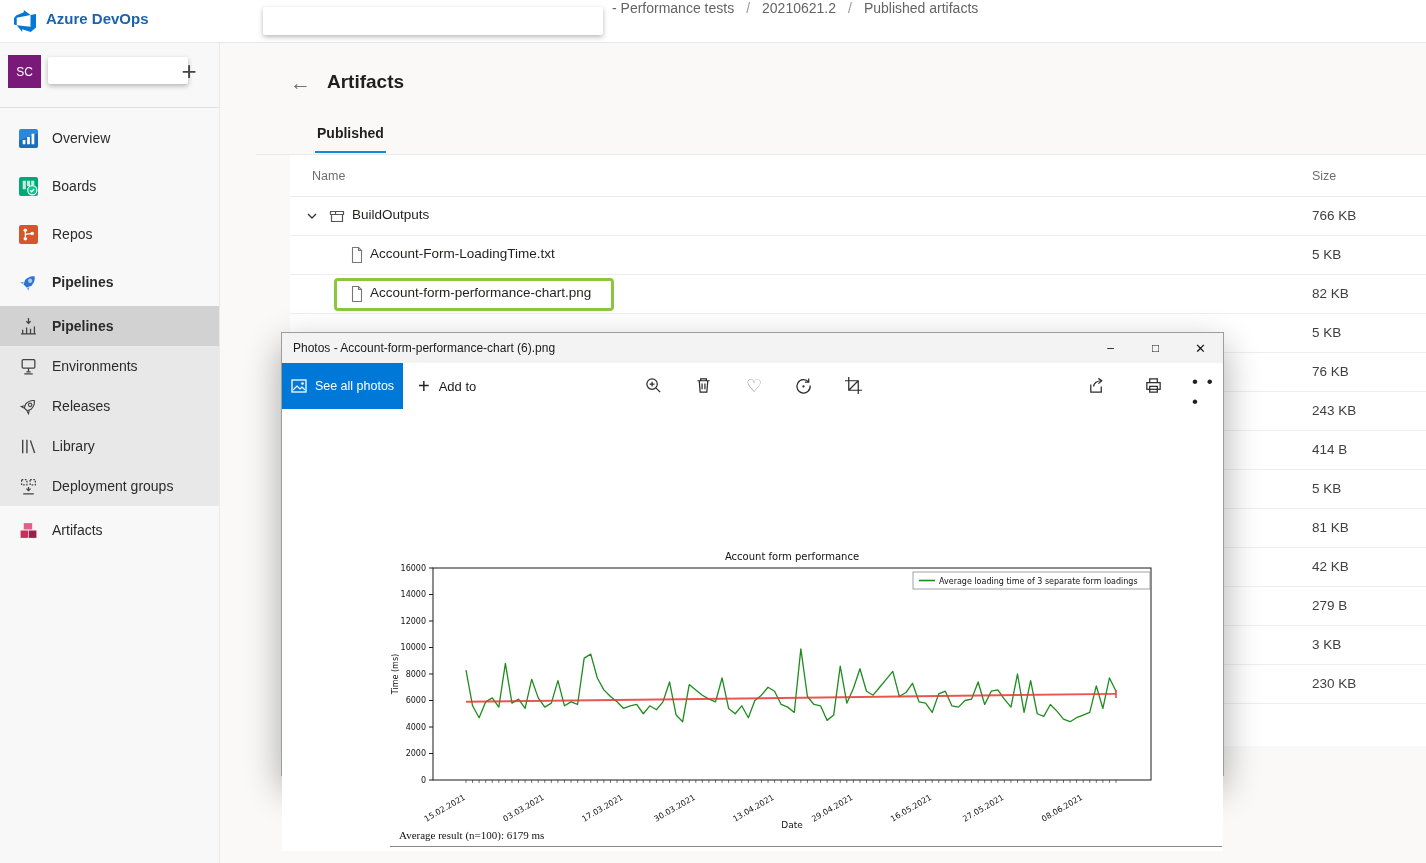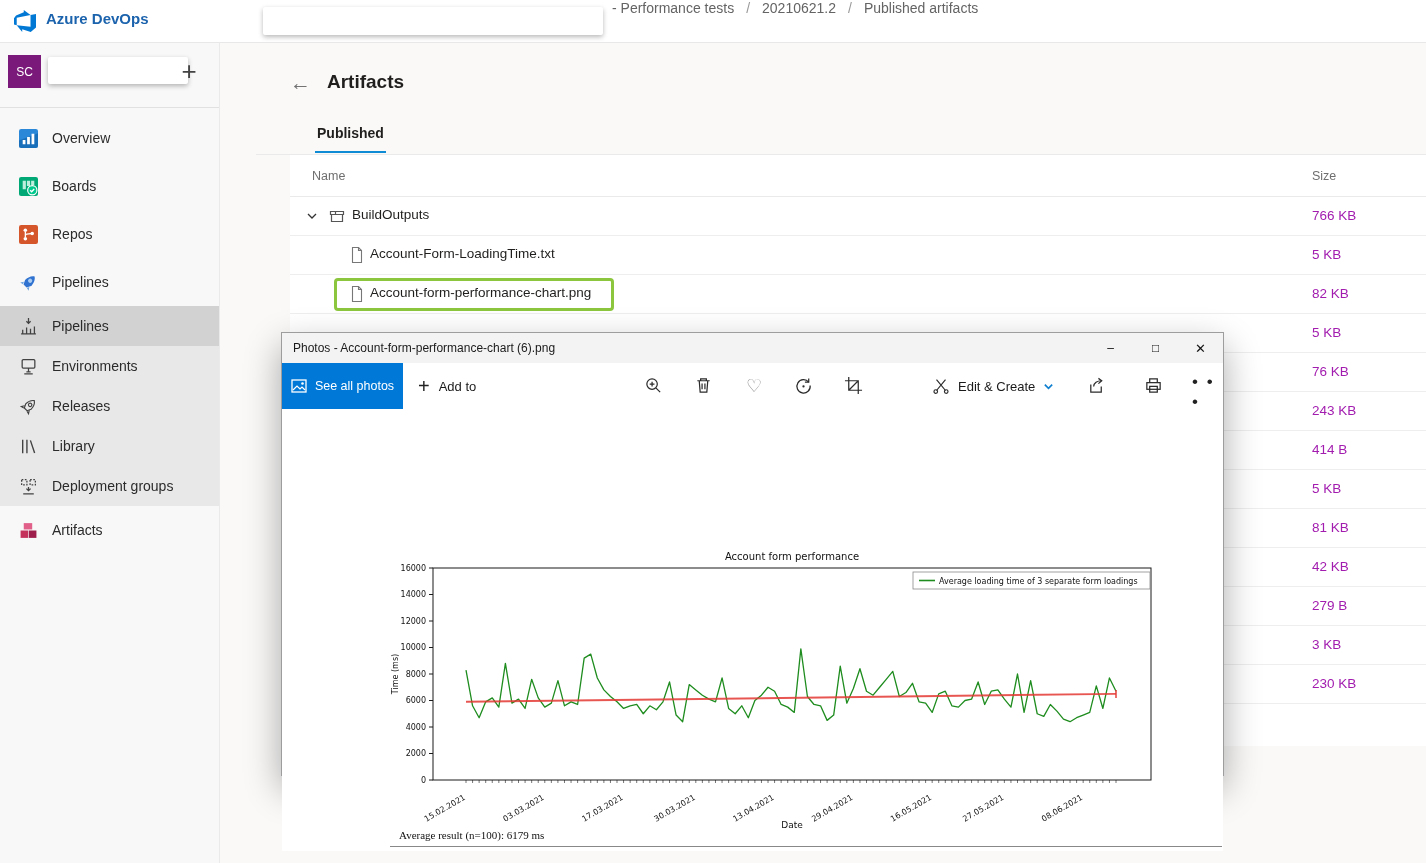--- a/index.html
+++ b/index.html
@@ -18,41 +18,41 @@
   
   .sidebar { position:absolute; left:0; top:43px; width:220px; height:820px; background:#f8f8f8; border-right:1px solid #eaeaea; }
   .account-row { position:relative; height:65px; border-bottom:1px solid #e1e1e1; }
   .avatar { position:absolute; left:8px; top:12px; width:33px; height:33px; background:#7a197a; color:#fff; font-size:12px; display:flex; align-items:center; justify-content:center; }
   .redact-side { position:absolute; left:48px; top:14px; width:140px; height:27px; background:#fff; border-radius:2px; box-shadow:0 2px 5px rgba(0,0,0,.28); }
   .plus-btn { position:absolute; right:14px; top:12px; width:32px; height:32px; font-size:26px; font-weight:200; color:#444; display:flex; align-items:center; justify-content:center; cursor:pointer; }
   .nav { padding-top:6px; }
   .nav-item { display:flex; align-items:center; height:48px; padding-left:18px; gap:14px; font-size:14px; color:#2b2b2b; cursor:pointer; }
   .nav-item.sub { height:40px; background:#e8e8e8; }
   .nav-item.sub.selected { background:#d2d2d2; }
-  .nav-item.bold .nav-label, .nav-item.selected .nav-label { font-weight:normal; }
+  .nav-item.bold .nav-label, .nav-item.selected .nav-label { font-weight:bold; }
   .nav-item .ic { width:20px; height:20px; display:flex; align-items:center; justify-content:center; flex:0 0 20px; }
   .nav-item .ic svg { width:19px; height:19px; }
 
   
   .main { position:absolute; left:256px; top:43px; width:1170px; height:820px; background:#faf9f8; }
   .page-head { position:absolute; left:34px; top:28px; display:flex; align-items:center; gap:16px; }
   .back-arrow { font-size:21px; color:#737373; cursor:pointer; line-height:1; }
   .page-title { font-size:19px; font-weight:bold; color:#201f1e; }
   .tabbar { position:absolute; left:0; top:70px; width:1170px; height:42px; border-bottom:1px solid #eaeaea; }
   .tab { position:absolute; left:31px; top:6px; padding:6px 2px 10px 2px; font-size:14px; font-weight:bold; color:#201f1e; border-bottom:2px solid #0f8bd6; cursor:pointer;margin-left:28px; }
 
   .table { position:absolute; left:34px; top:112px; width:1136px; background:#ffffff; }
   .t-head { position:relative; height:42px; border-bottom:1px solid #eaeaea; background:#fff; }
   .t-head .col-name { position:absolute; left:22px; top:14px; font-size:12.5px; color:#6f6f6f; }
   .t-head .col-size { position:absolute; left:1022px; top:14px; font-size:12.5px; color:#6f6f6f; }
   .t-row { position:relative; height:39px; border-bottom:1px solid #eeeeee; background:#fff; cursor:pointer; }
   .t-row .chev { position:absolute; left:14px; top:11px; width:16px; height:16px; color:#333; }
   .t-row .rowic { position:absolute; top:10px; width:18px; height:18px; }
   .t-row .name { position:absolute; top:10px; font-size:13.5px; color:#201f1e; white-space:nowrap; }
-  .t-row .size { position:absolute; left:1022px; top:11px; font-size:13.5px; color:#a21caf; }
+  .t-row .size { position:absolute; left:1022px; top:11px; font-size:13.5px; color:#404040; }
   .hl-box { position:absolute; left:44px; top:3px; width:280px; height:33px; border:3px solid #8cc63e; border-radius:4px; }
   .t-tail { height:42px; background:#fff; }
 
   
   .photos { position:absolute; left:281px; top:332px; width:943px; height:444px; background:#6d28d9; border:1px solid #9d9d9d; box-shadow:0 14px 34px rgba(0,0,0,.33); }
   .p-titlebar { position:relative; height:30px; background:#f3f3f3; }
   .p-title { position:absolute; left:11px; top:8px; font-size:12px; color:#1a1a1a; }
   .p-ctrl { position:absolute; top:0; width:45px; height:30px; display:flex; align-items:center; justify-content:center; font-size:12px; color:#111; cursor:pointer; }
   .p-min { right:90px; } .p-max { right:45px; } .p-close { right:0; font-size:13px; }
   .p-toolbar { position:relative; height:46px; background:#fff; }
@@ -311,31 +311,20 @@
           </svg></span>
       <span class="tb-ic heart" style="left:462px">♡</span>
       <span class="tb-ic" style="left:512px"><svg viewBox="0 0 20 20" fill="none" stroke="#2b2b2b" stroke-width="1.3">
             <path d="M15.5 6.5 A7 7 0 1 0 17 10"></path>
             <path d="M15.5 2.5v4h-4"></path>
             <circle cx="10" cy="11" r="1.2" fill="#2b2b2b" stroke="none"></circle>
           </svg></span>
       <span class="tb-ic" style="left:562px"><svg viewBox="0 0 20 20" fill="none" stroke="#2b2b2b" stroke-width="1.3">
             <path d="M5 1v14h14M1 5h14v14M15 5 5 15"></path>
           </svg></span>
-      <div class="edit-create">
-        <svg width="18" height="18" viewBox="0 0 20 20" fill="none" stroke="#2b2b2b" stroke-width="1.3">
-            <path d="M15 3 5 15M5 3l10 12"></path>
-            <circle cx="4.2" cy="16.2" r="2"></circle>
-            <circle cx="15.8" cy="16.2" r="2"></circle>
-          </svg>
-        <span>Edit &amp; Create</span>
-        <svg class="ec-chev" width="11" height="11" viewBox="0 0 12 12" fill="none" stroke="#0f7fd0" stroke-width="1.8">
-            <path d="M2 4l4 4 4-4"></path>
-          </svg>
-      </div>
       <span class="tb-ic" style="left:805px"><svg viewBox="0 0 20 20" fill="none" stroke="#2b2b2b" stroke-width="1.3">
             <path d="M4 9v8h11v-6"></path>
             <path d="M7 11c0-4 4-6 8-6"></path>
             <path d="M12 2.5 15.5 5 12 8"></path>
           </svg></span>
       <span class="tb-ic" style="left:862px"><svg viewBox="0 0 20 20" fill="none" stroke="#2b2b2b" stroke-width="1.3">
             <rect x="3" y="7" width="14" height="7"></rect>
             <path d="M6 7V3h8v4M6 11h8v6H6z"></path>
           </svg></span>
       <span class="dots">• • •</span>

